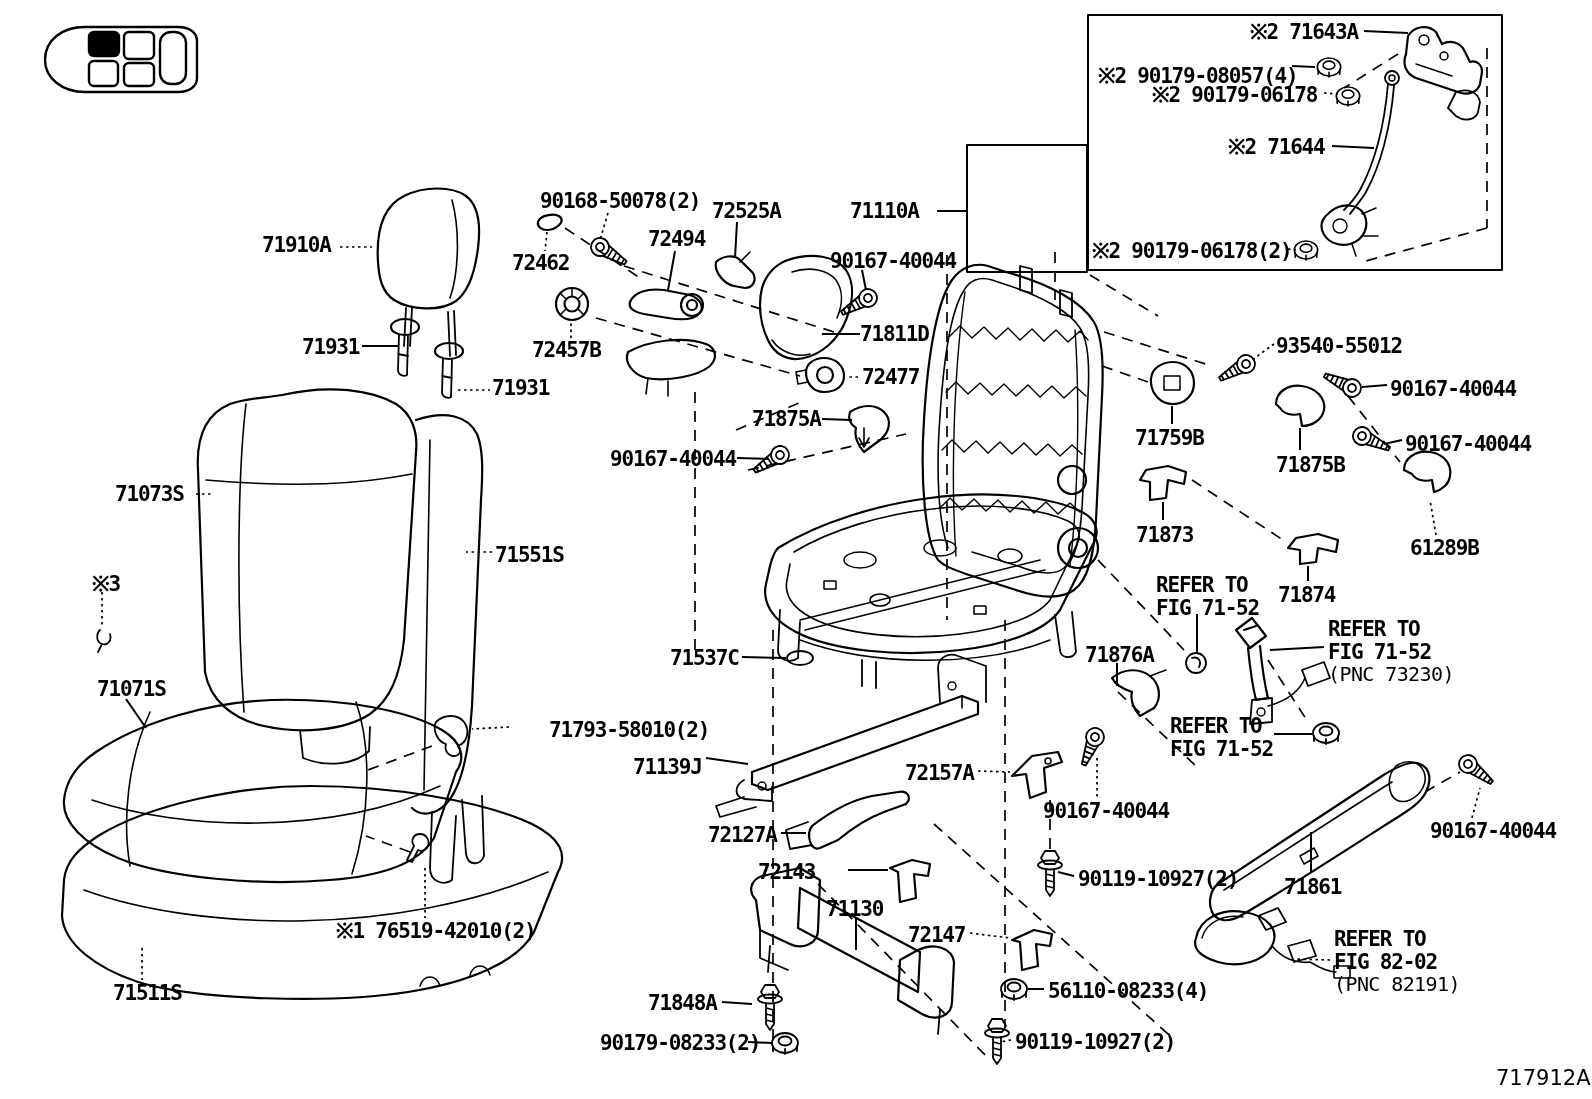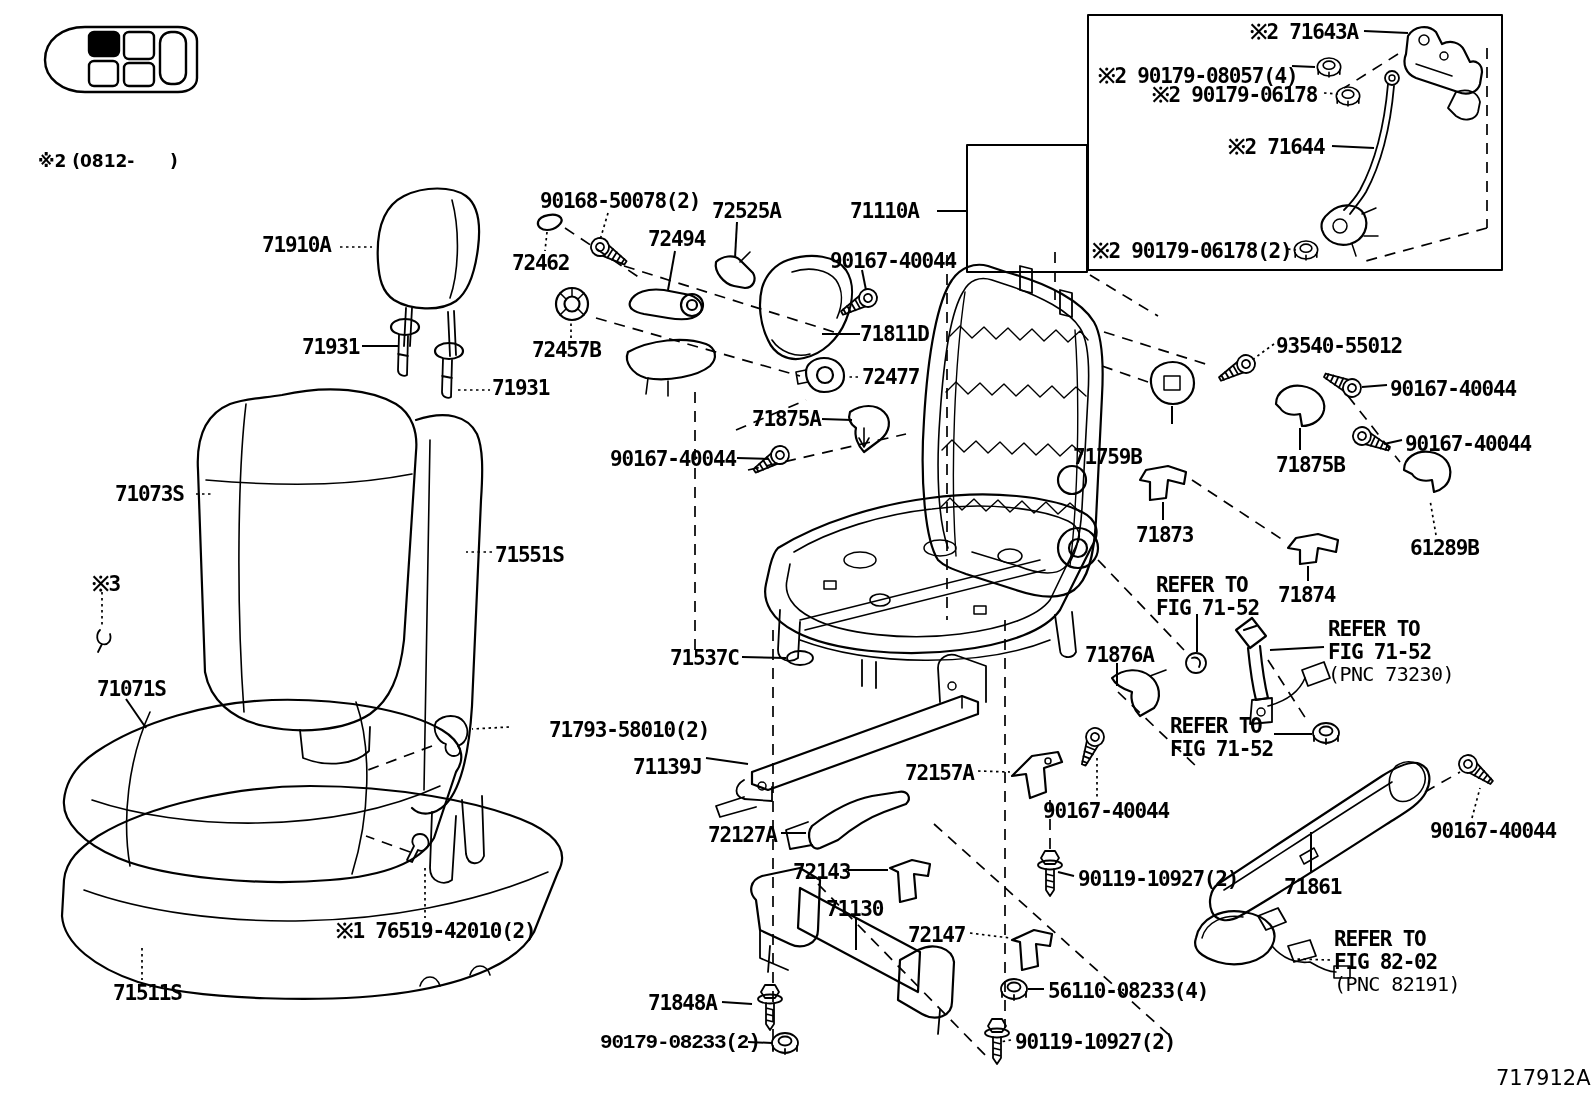--- a/index.html
+++ b/index.html
@@ -320,21 +320,20 @@
       <path d="M818,884 L988,1058"></path>
       <path d="M1425,792 L1460,772"></path>
       <path d="M1268,660 L1308,722"></path>
       <path d="M1487,48 L1487,228"></path>
       <path d="M1487,228 L1362,262"></path>
       <path d="M1398,54 L1344,88"></path>
     </g>
   </svg>
 
   <div class="notes">
-    <div>※2 (0812-      )</div>
   </div>
 
   <div>
       <div class="lbl" style="left: 262px; top: 234px;"><span>71910A</span></div>
       <div class="lbl" style="left: 302px; top: 336px;"><span>71931</span></div>
       <div class="lbl" style="left: 492px; top: 377px;"><span>71931</span></div>
       <div class="lbl" style="left: 540px; top: 190px;"><span>90168-50078(2)</span></div>
       <div class="lbl" style="left: 512px; top: 252px;"><span>72462</span></div>
       <div class="lbl" style="left: 648px; top: 228px;"><span>72494</span></div>
       <div class="lbl" style="left: 712px; top: 200px;"><span>72525A</span></div>
@@ -347,34 +346,34 @@
       <div class="lbl" style="left: 610px; top: 448px;"><span>90167-40044</span></div>
       <div class="lbl" style="left: 115px; top: 483px;"><span>71073S</span></div>
       <div class="lbl" style="left: 495px; top: 544px;"><span>71551S</span></div>
       <div class="lbl" style="left: 92px; top: 573px;"><span>※3</span></div>
       <div class="lbl" style="left: 97px; top: 678px;"><span>71071S</span></div>
       <div class="lbl" style="left: 512px; top: 719px; margin-left: 37px;"><span>71793-58010(2)</span></div>
       <div class="lbl" style="left: 670px; top: 647px;"><span>71537C</span></div>
       <div class="lbl" style="left: 633px; top: 756px;"><span>71139J</span></div>
       <div class="lbl" style="left: 905px; top: 762px;"><span>72157A</span></div>
       <div class="lbl" style="left: 708px; top: 824px;"><span>72127A</span></div>
-      <div class="lbl" style="left: 793px; top: 861px;"><span>72143</span></div>
+      <div class="lbl" style="left: 758px; top: 861px;"><span>72143</span></div>
       <div class="lbl" style="left: 826px; top: 898px;"><span>71130</span></div>
       <div class="lbl" style="left: 908px; top: 924px;"><span>72147</span></div>
       <div class="lbl" style="left: 648px; top: 992px;"><span>71848A</span></div>
-      <div class="lbl" style="left: 600px; top: 1032px; font-family: Liberation Mono, monospace;"><span>90179-08233(2)</span></div>
+      <div class="lbl" style="left: 600px; top: 1032px;"><span>90179-08233(2)</span></div>
       <div class="lbl" style="left: 336px; top: 920px;"><span>※1 76519-42010(2)</span></div>
       <div class="lbl" style="left: 113px; top: 982px;"><span>71511S</span></div>
       <div class="lbl" style="left: 1078px; top: 868px;"><span>90119-10927(2)</span></div>
       <div class="lbl" style="left: 1048px; top: 980px;"><span>56110-08233(4)</span></div>
       <div class="lbl" style="left: 1015px; top: 1031px;"><span>90119-10927(2)</span></div>
       <div class="lbl" style="left: 1043px; top: 800px;"><span>90167-40044</span></div>
       <div class="lbl" style="left: 1276px; top: 335px;"><span>93540-55012</span></div>
       <div class="lbl" style="left: 1390px; top: 378px;"><span>90167-40044</span></div>
-      <div class="lbl" style="left: 1073px; top: 427px; margin-top: 19px;"><span>71759B</span></div>
+      <div class="lbl" style="left: 1135px; top: 427px;"><span>71759B</span></div>
       <div class="lbl" style="left: 1276px; top: 454px;"><span>71875B</span></div>
       <div class="lbl" style="left: 1405px; top: 433px;"><span>90167-40044</span></div>
       <div class="lbl" style="left: 1136px; top: 524px;"><span>71873</span></div>
       <div class="lbl" style="left: 1410px; top: 537px;"><span>61289B</span></div>
       <div class="lbl" style="left: 1278px; top: 584px;"><span>71874</span></div>
       <div class="lbl" style="left: 1085px; top: 644px;"><span>71876A</span></div>
       <div class="lbl" style="left: 1156px; top: 574px;"><span>REFER TO</span><br><span>FIG 71-52</span></div>
       <div class="lbl" style="left: 1328px; top: 618px;"><span>REFER TO</span><br><span>FIG 71-52</span><br><span class="pnc">(PNC 73230)</span></div>
       <div class="lbl" style="left: 1170px; top: 715px;"><span>REFER TO</span><br><span>FIG 71-52</span></div>
       <div class="lbl" style="left: 1284px; top: 876px;"><span>71861</span></div>

